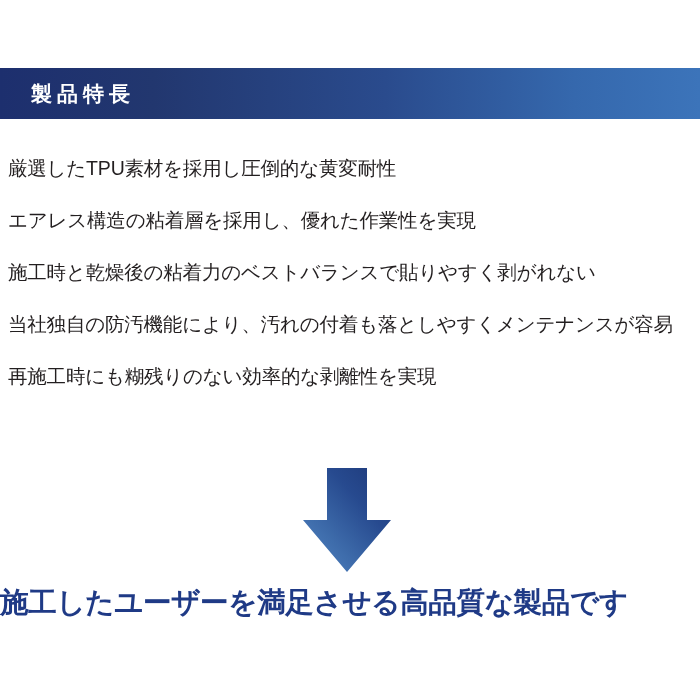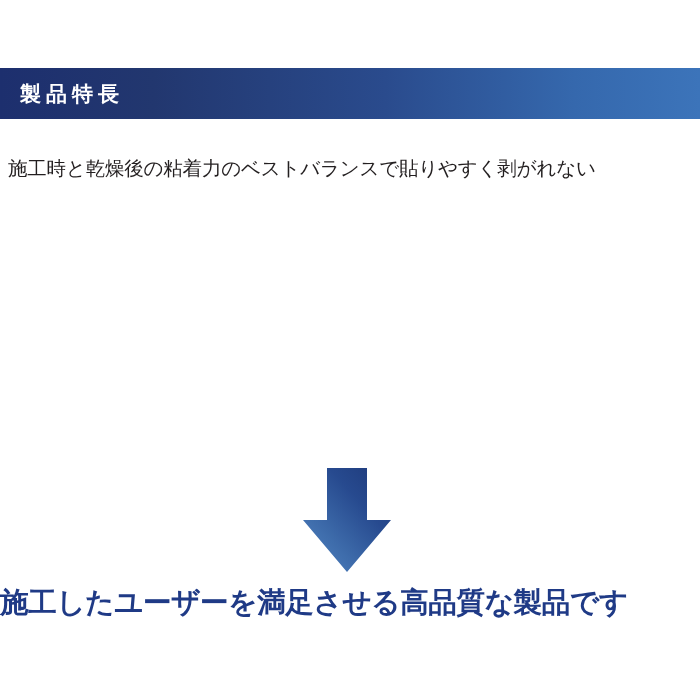--- a/index.html
+++ b/index.html
@@ -31,21 +31,21 @@
     height: 51px;
     background: linear-gradient(to right, #1d2f6e 0%, #22376f 22%, #2a4b8d 55%, #3568ad 82%, #3c74ba 100%);
     display: flex;
     align-items: center;
   }
   .section-header-title {
     color: #ffffff;
     font-size: 21px;
     font-weight: bold;
     letter-spacing: 5px;
-    padding-left: 20px;
+    padding-left: 31px;
     line-height: 1;
     white-space: nowrap;
   }
 
   
   .feature-list {
     position: absolute;
     left: 0;
     top: 143px;
     width: 700px;
@@ -102,28 +102,40 @@
 <body>
 
 <div class="page">
 
   <div class="section-header">
     <div class="section-header-title">製品特長</div>
   </div>
 
   <div class="feature-list">
 
+    <div class="feature-item">
+      <span class="feature-item-text">厳選したTPU素材を採用し圧倒的な黄変耐性</span>
+    </div>
 
+    <div class="feature-item">
+      <span class="feature-item-text">エアレス構造の粘着層を採用し、優れた作業性を実現</span>
+    </div>
 
     <div class="feature-item">
       <span class="feature-item-text">施工時と乾燥後の粘着力のベストバランスで貼りやすく剥がれない</span>
     </div>
 
 
+    <div class="feature-item">
+      <span class="feature-item-text">当社独自の防汚機能により、汚れの付着も落としやすくメンテナンスが容易</span>
+    </div>
 
+    <div class="feature-item">
+      <span class="feature-item-text">再施工時にも糊残りのない効率的な剥離性を実現</span>
+    </div>
 
   </div>
 
   <div class="arrow-wrap">
     <svg width="88" height="104" viewBox="0 0 88 104" xmlns="http://www.w3.org/2000/svg">
       <defs>
         <linearGradient id="arrowGrad" x1="1" y1="0" x2="0.05" y2="1">
           <stop offset="0%" stop-color="#1d3878"></stop>
           <stop offset="35%" stop-color="#274a8f"></stop>
           <stop offset="70%" stop-color="#3e6cab"></stop>

